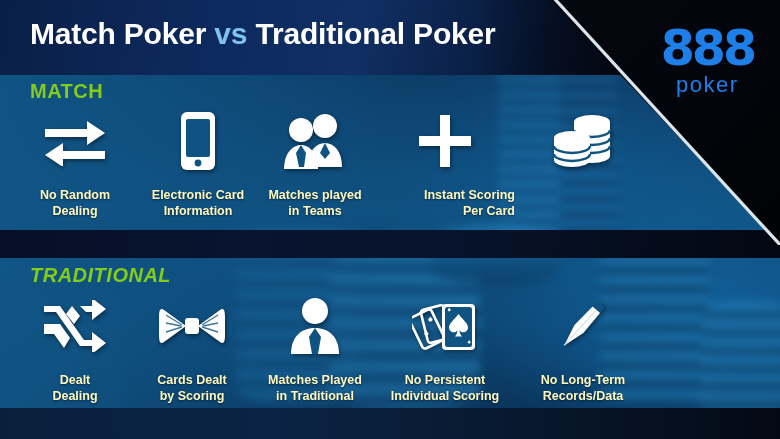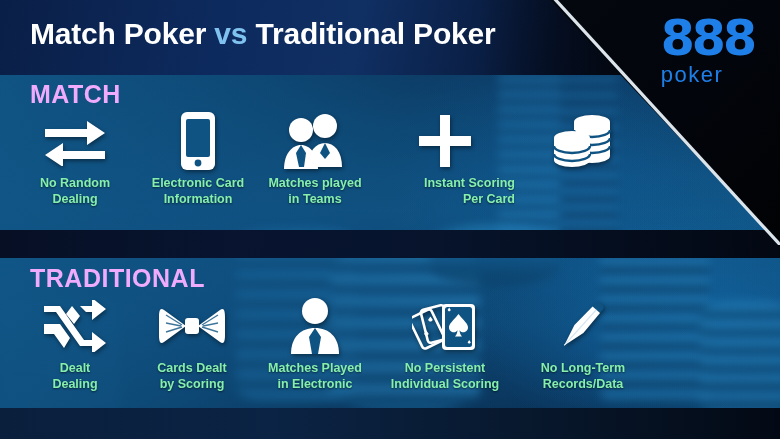--- a/index.html
+++ b/index.html
@@ -66,22 +66,22 @@
   .corner-dark{
     position:absolute;right:0;top:0;width:280px;height:245px;
     background:linear-gradient(135deg,#04080f 0%,#02050b 55%,#010204 100%);
     clip-path:polygon(100% 0,100% 100%,18% 0);
     z-index:4;
   }
   .corner-line{
     position:absolute;right:0;top:0;width:280px;height:245px;z-index:5;
   }
   .logo{
-    position:absolute;right:26px;top:14px;z-index:6;
-    line-height:1;
+    position:absolute;right:26px;top:24px;z-index:6;
+    text-align:center;line-height:1;
   }
   .logo-888{
     font-size:49px;font-weight:bold;color:#1f7fe8;letter-spacing:-3px;
     font-family:"DejaVu Sans","Liberation Sans",sans-serif;
   }
   .logo-poker{
     font-size:22px;font-weight:normal;color:#1f7fe8;letter-spacing:1.5px;
     margin-top:1px;
   }
 
@@ -98,38 +98,38 @@
     z-index:2;
   }
   .footer-band{
     position:absolute;left:0;top:408px;width:780px;height:31px;
     background:linear-gradient(90deg,#0a1f3c 0%,#0b2344 35%,#08192f 65%,#030914 100%);
     z-index:2;
   }
 
   .section-heading{
     position:absolute;left:30px;
-    font-size:25px;font-weight:bold;color:#f0abfc;letter-spacing:.5px;
+    font-size:20px;font-weight:bold;color:#84cc16;letter-spacing:.5px;
     z-index:3;
   }
 
   
   .row{position:absolute;left:0;width:780px;height:110px;z-index:3;}
   .row.match-row{top:110px;}
   .row.trad-row{top:295px;}
   .col{
     position:absolute;width:140px;text-align:center;
   }
   .col .icon-wrap{
     height:62px;display:flex;align-items:center;justify-content:center;
   }
   .col .icon-wrap svg{display:block;filter:drop-shadow(1px 2px 2px rgba(0,0,0,.45));}
   .col .label{
-    margin-top:4px;
-    font-size:12.5px;font-weight:bold;color:#86efac;line-height:1.25;
+    margin-top:16px;
+    font-size:12.5px;font-weight:bold;color:#fef9c3;line-height:1.25;
     text-shadow:0 1px 2px rgba(0,0,0,.55);
   }
 </style>
 </head>
 <body>
 
 <div id="infographic">
 
   <div class="bg-base"></div>
   <div class="chip-stack s1"></div>
@@ -245,21 +245,21 @@
           </g>
           <g stroke="#0f5382" stroke-width="2.4" fill="none">
             <path d="M2 34 A18 7 0 0 0 38 34"></path>
             <path d="M2 42 A18 7 0 0 0 38 42"></path>
           </g>
         </svg>
       </div>
     </div>
   </div>
 
-  <div class="section-heading" style="top:264px;">TRADITIONAL</div>
+  <div class="section-heading" style="top:264px;font-style:italic;">TRADITIONAL</div>
 
   <div class="row trad-row">
 
     <div class="col" style="left:5px;">
       <div class="icon-wrap">
         <svg width="66" height="52" viewBox="0 0 66 52">
           <path d="M2 6 H18 L42 40 H50 V32 L64 43 L50 54 V46 H38 L14 12 H2 Z" fill="#ffffff"></path>
           <path d="M2 24 H18 L28 38 L22 48 L12 34 H2 Z" fill="#ffffff"></path>
           <path d="M38 6 H50 V-2 L64 9 L50 20 V12 H44 L38 6 Z" fill="#ffffff"></path>
           <path d="M24 14 L32 24 L38 16 L30 6 Z" fill="#ffffff"></path>
@@ -296,21 +296,21 @@
     <div class="col" style="left:245px;">
       <div class="icon-wrap">
         <svg width="58" height="58" viewBox="0 0 58 58">
           <circle cx="29" cy="14" r="13" fill="#ffffff"></circle>
           <path d="M5 57 C5 40 15 31 29 31 C43 31 53 40 53 57 Z" fill="#ffffff"></path>
           <path d="M29 31 L23 40 L26 57 L32 57 L35 40 Z" fill="#0f5382"></path>
         </svg>
       </div>
       <div class="label">
         <span>Matches Played</span><br>
-        <span>in Electronic</span>
+        <span>in Traditional</span>
       </div>
     </div>
 
     <div class="col" style="left:375px;">
       <div class="icon-wrap">
         <svg width="66" height="60" viewBox="0 0 66 60">
           <g fill="none" stroke="#ffffff" stroke-width="2.6" stroke-linejoin="round">
             <rect x="3" y="16" width="24" height="34" rx="3" transform="rotate(-26 15 33)"></rect>
             <rect x="12" y="11" width="24" height="34" rx="3" transform="rotate(-14 24 28)"></rect>
           </g>

